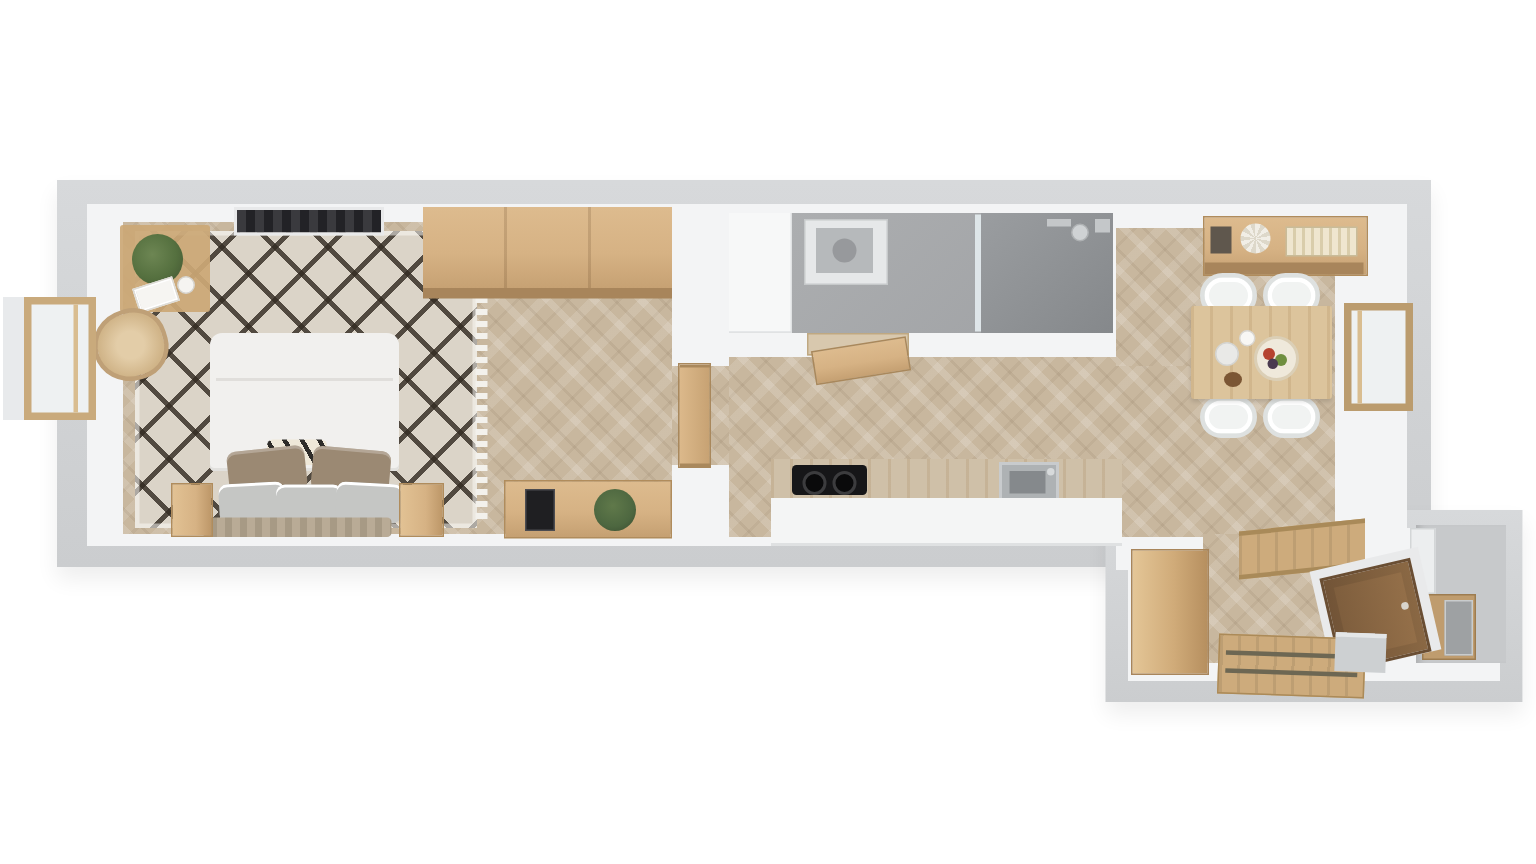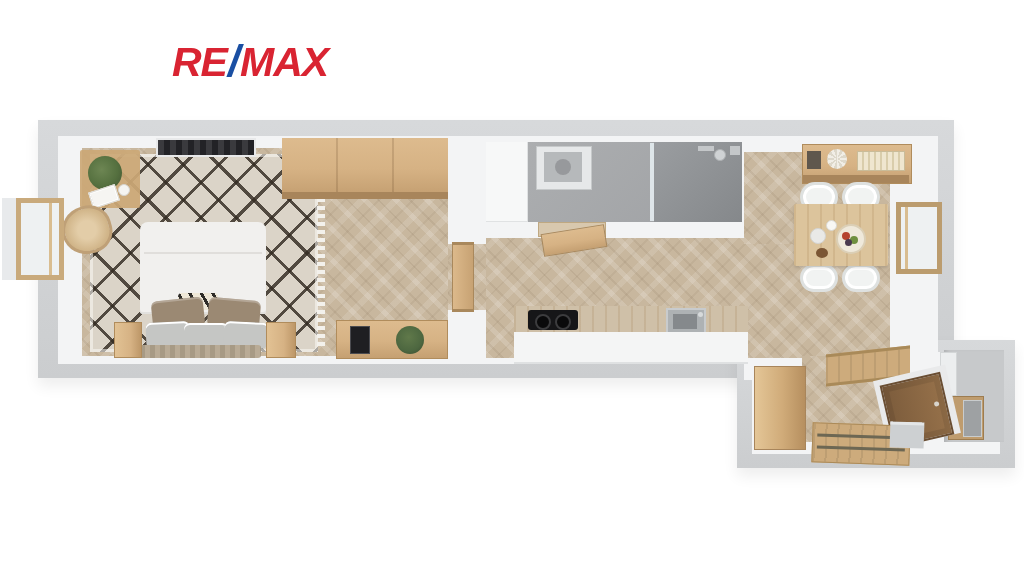--- a/index.html
+++ b/index.html
@@ -36,23 +36,20 @@
     repeating-linear-gradient(90deg, rgba(0,0,0,.08) 0 2px, rgba(0,0,0,0) 2px 12px);}
   .chair{background:#f1f3f2;border:3px solid #dee1e0;border-radius:15px;
          box-shadow:inset 0 0 0 3px #ffffff;}
   .grain{background-image:repeating-linear-gradient(90deg, rgba(150,110,60,.16) 0 2px, rgba(0,0,0,0) 2px 13px);}
 </style>
 </head>
 <body>
 
 <div class="stage">
 
-  <div class="logo">
-    <span class="re">RE</span><span class="slash">/</span><span class="max">MAX</span>
-  </div>
 
   <div class="abs shell" style="left:38px;top:120px;width:916px;height:258px;"></div>
   <div class="abs shell" style="left:737px;top:340px;width:278px;height:128px;"></div>
   <div class="abs innerwall" style="left:58px;top:136px;width:880px;height:228px;"></div>
   <div class="abs innerwall" style="left:752px;top:352px;width:248px;height:102px;"></div>
   <div class="abs innerwall" style="left:744px;top:352px;width:196px;height:28px;"></div>
 
   <div class="abs wood" style="left:82px;top:148px;width:366px;height:208px;"></div>
   <div class="abs rug" style="left:90px;top:154px;width:228px;height:198px;"></div>
   <div class="abs fringe" style="left:317px;top:158px;width:8px;height:190px;"></div>

